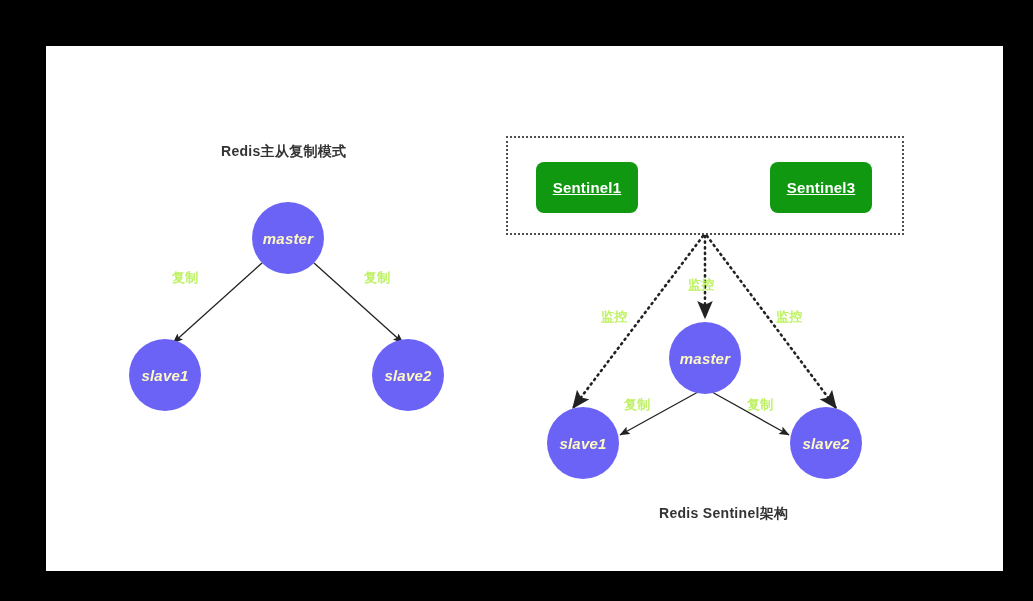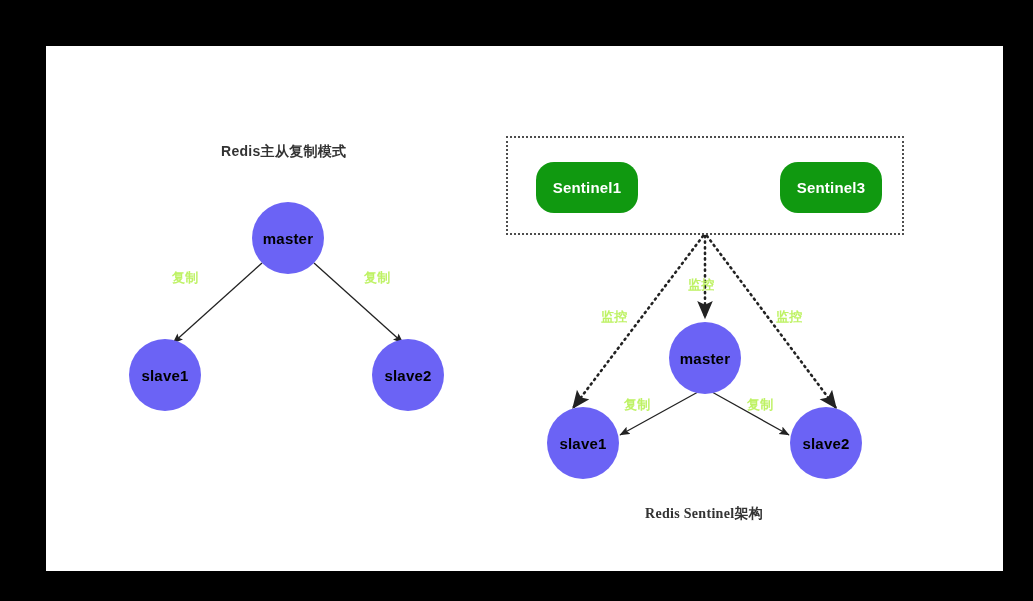--- a/index.html
+++ b/index.html
@@ -36,60 +36,62 @@
     pointer-events: none;
   }
 
   
   .node-circle {
     position: absolute;
     width: 72px;
     height: 72px;
     border-radius: 50%;
     background: #6b63f5;
-    color: #000000;
+    color: #fef9c3;
     font-size: 15px;
     font-weight: bold;
     line-height: 17px;
     display: flex;
     align-items: center;
     justify-content: center;
     text-align: center;
     box-sizing: border-box;
     padding: 0 10px;
     word-break: break-all;
     letter-spacing: 0.2px;
+    font-style: italic;
   }
 
   
   .sentinel-group {
     position: absolute;
     left: 506px;
     top: 136px;
     width: 398px;
     height: 99px;
     border: 2px dotted #4d4d4d;
     box-sizing: border-box;
     background: transparent;
   }
   .sentinel-box {
     position: absolute;
     top: 24px;
     width: 102px;
     height: 51px;
     background: #109910;
-    border-radius: 18px;
+    border-radius: 8px;
     color: #ffffff;
     font-size: 15px;
     font-weight: bold;
     display: flex;
     align-items: center;
     justify-content: center;
     box-sizing: border-box;
     letter-spacing: 0.2px;
+    text-decoration: underline;
   }
 
   
   .diagram-title {
     position: absolute;
     font-size: 14px;
     font-weight: bold;
     color: #333333;
     white-space: nowrap;
     letter-spacing: 0.3px;
@@ -143,33 +145,33 @@
   <div class="node-circle" style="left:129px; top:339px;">slave1</div>
 
   <div class="node-circle" style="left:372px; top:339px;">slave2</div>
 
   <div class="edge-label" style="left:172px; top:269px;">复制</div>
 
   <div class="edge-label" style="left:364px; top:269px;">复制</div>
 
   <div class="sentinel-group">
     <div class="sentinel-box" style="left:28px;">Sentinel1</div>
-    <div class="sentinel-box" style="left:272px;">Sentinel3</div>
+    <div class="sentinel-box" style="left:262px;">Sentinel3</div>
   </div>
 
   <div class="node-circle" style="left:669px; top:322px;">master</div>
 
   <div class="node-circle" style="left:547px; top:407px;">slave1</div>
 
   <div class="node-circle" style="left:790px; top:407px;">slave2</div>
 
   <div class="edge-label" style="left:688px; top:276px;">监控</div>
 
   <div class="edge-label" style="left:601px; top:308px;">监控</div>
 
   <div class="edge-label" style="left:776px; top:308px;">监控</div>
 
   <div class="edge-label" style="left:624px; top:396px;">复制</div>
 
   <div class="edge-label" style="left:747px; top:396px;">复制</div>
 
-  <div class="diagram-title" style="left:645px; top:505px;font-family:Liberation Serif, serif;">Redis Sentinel架构</div>
+  <div class="diagram-title" style="left:659px; top:505px;">Redis Sentinel架构</div>
 </div>
 
 </body></html>

